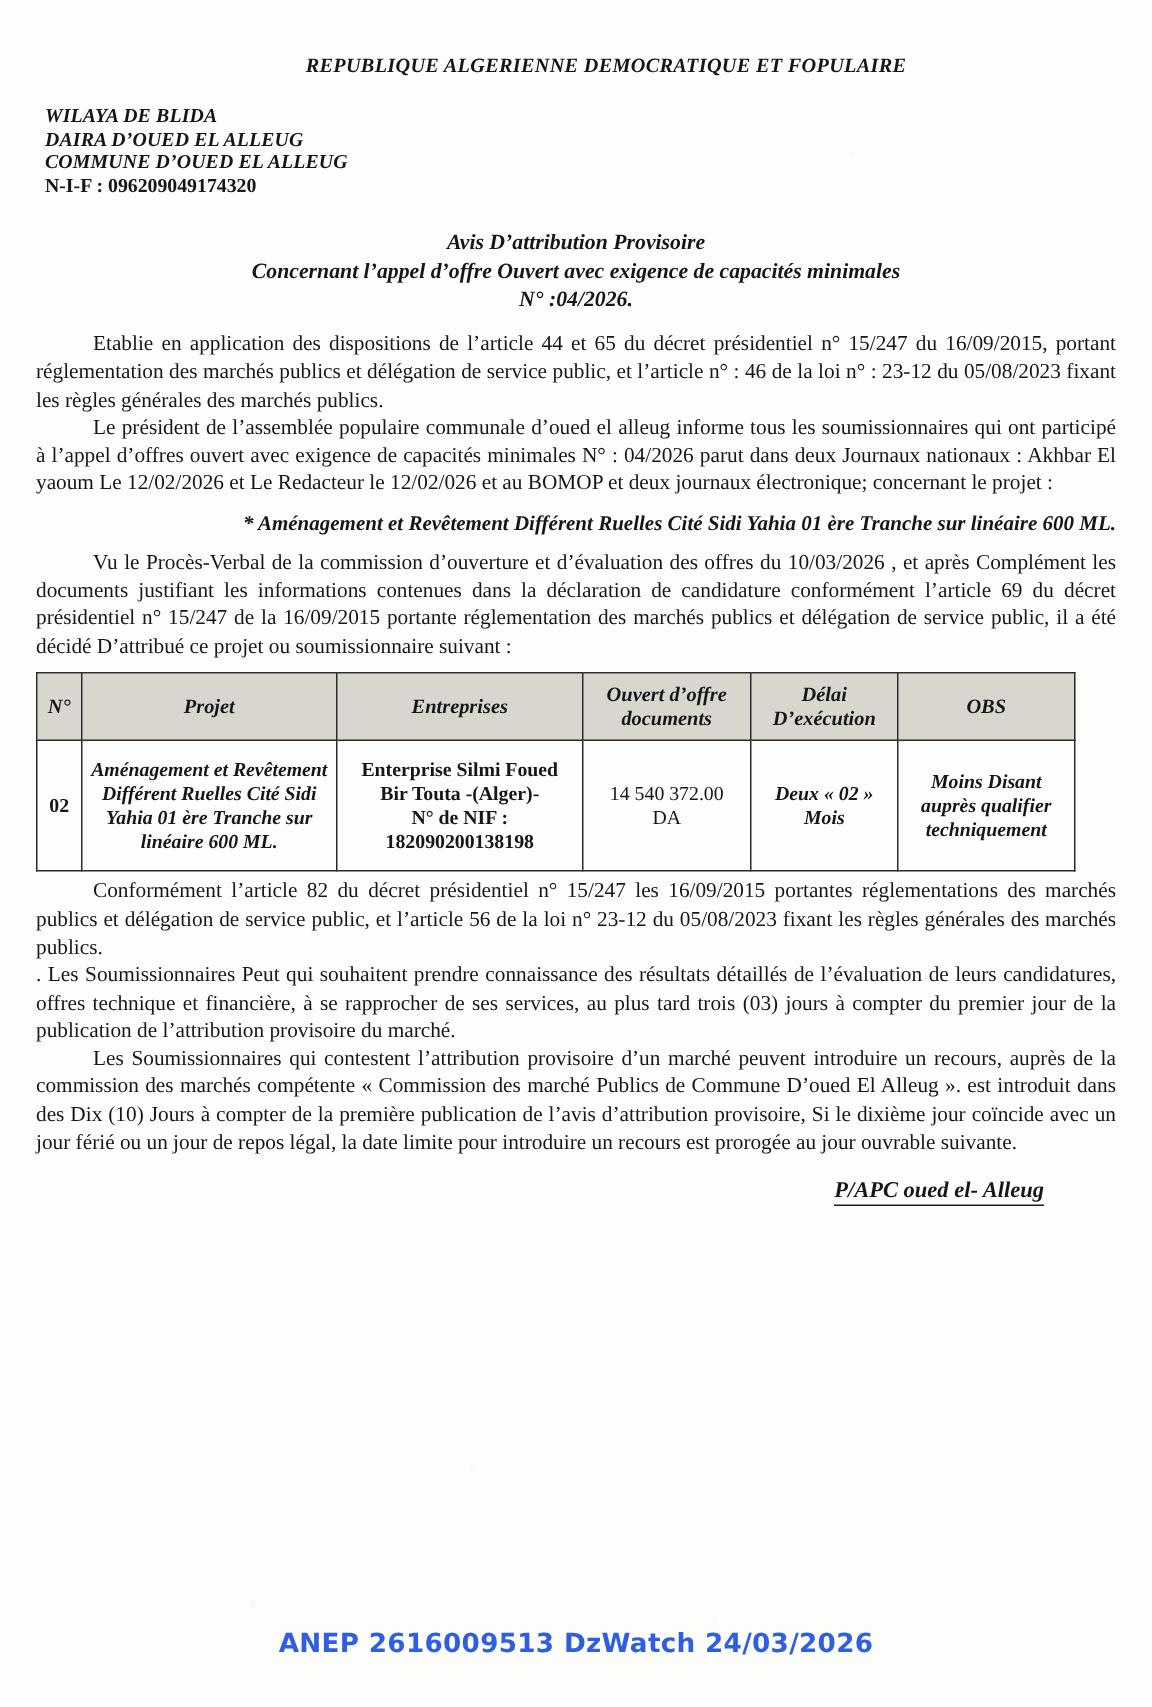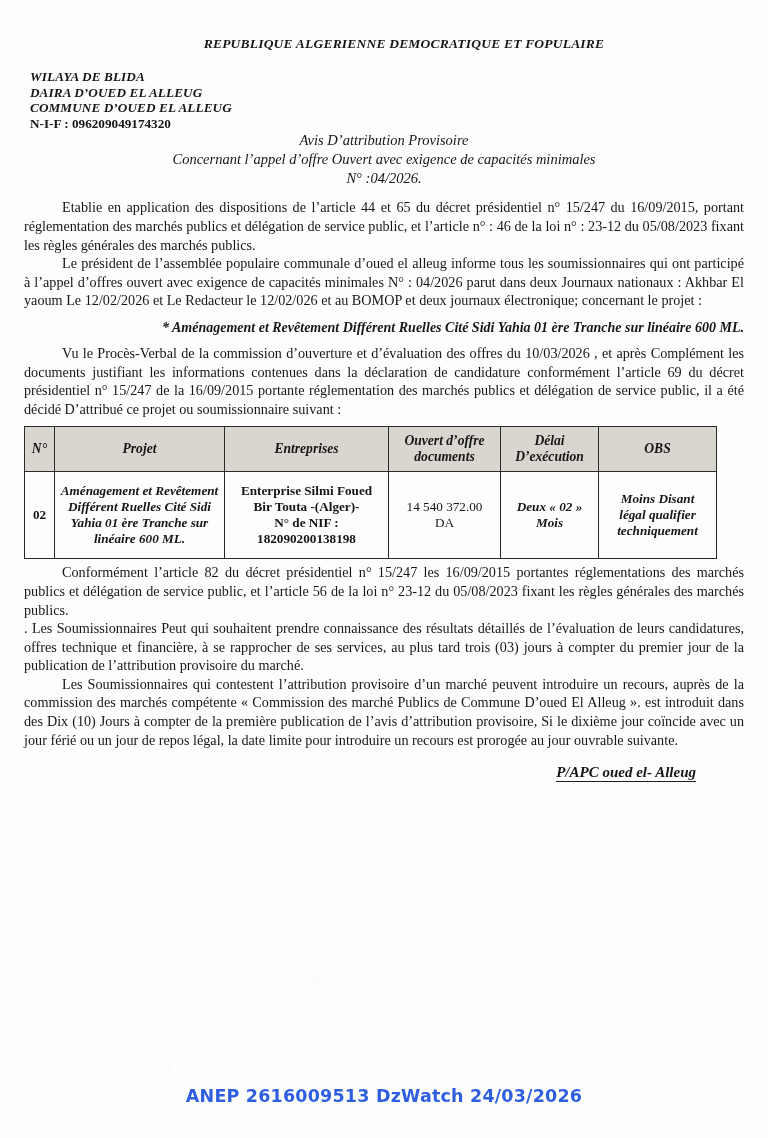--- a/index.html
+++ b/index.html
@@ -59,22 +59,23 @@
     line-height: 15.6px;
     letter-spacing: 0.1px;
   }
   .org-block .nif {
     font-style: normal;
     letter-spacing: 0px;
   }
 
   
   .title-block {
-    text-align: center;
-    font-weight: normal;
+    margin-top: 22px;
+    text-align: center;
+    font-weight: bold;
     font-style: italic;
     line-height: 19px;
   }
   .title-1 { font-size: 14.5px; }
   .title-2 { font-size: 14.5px; }
   .title-3 { font-size: 14.5px; }
 
   
   p.para {
     margin: 0;
@@ -239,21 +240,21 @@
           <td class="c-montant">
             <div>14 540 372.00</div>
             <div>DA</div>
           </td>
           <td class="c-delai">
             <div>Deux « 02 »</div>
             <div>Mois</div>
           </td>
           <td class="c-obs">
             <div>Moins Disant</div>
-            <div>légal qualifier</div>
+            <div>auprès qualifier</div>
             <div>techniquement</div>
           </td>
         </tr>
       </tbody>
     </table>
 
     <p class="para"><span>Conformément </span><b>l’article 82</b><span> du décret présidentiel n° 15/247 les 16/09/2015 portantes réglementations des marchés publics et délégation de service public, et l’article 56 de la loi n° 23-12 du 05/08/2023 fixant les règles générales des marchés publics.</span></p>
 
     <p class="para noindent"><span>. Les Soumissionnaires Peut qui souhaitent prendre connaissance des résultats détaillés de l’évaluation de leurs candidatures, offres technique et financière, à se rapprocher de ses services, au plus tard trois </span><b>(03) jours</b><span> à compter du premier jour de la publication de l’attribution provisoire du marché.</span></p>
 

